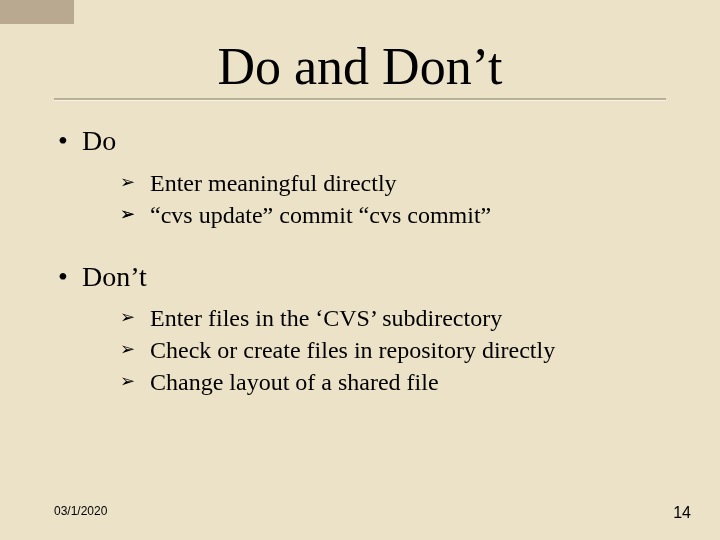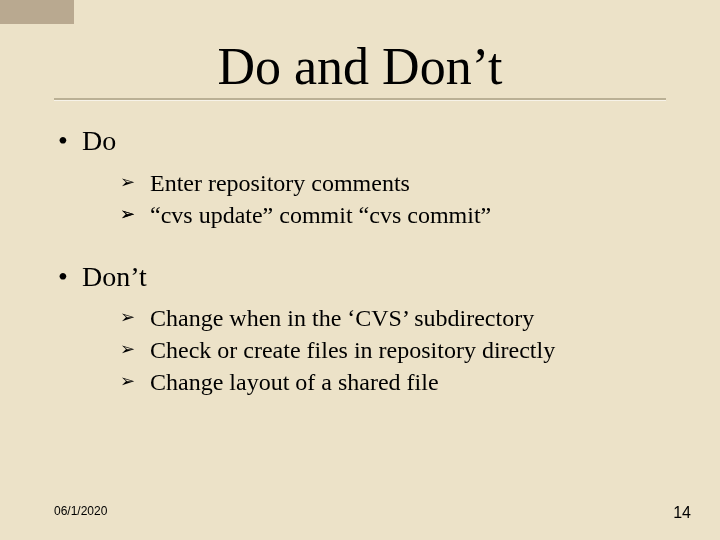--- a/index.html
+++ b/index.html
@@ -105,47 +105,47 @@
 
   <div class="body">
 
     <div class="l1">
       <span class="bullet-dot">•</span>
       <span>Do</span>
     </div>
     <div class="sub">
       <div class="l2">
         <span class="arrow">➢</span>
-        <span>Enter repository comments</span>
+        <span>Enter meaningful directly</span>
       </div>
       <div class="l2">
         <span class="arrow">➢</span>
       </div>
       <div class="l2">
         <span class="arrow">➢</span>
         <span>“cvs update” commit “cvs commit”</span>
       </div>
     </div>
 
     <div class="l1" style="margin-top:30px;">
       <span class="bullet-dot">•</span>
       <span>Don’t</span>
     </div>
     <div class="sub">
       <div class="l2">
         <span class="arrow">➢</span>
-        <span>Change when in the ‘CVS’ subdirectory</span>
+        <span>Enter files in the ‘CVS’ subdirectory</span>
       </div>
       <div class="l2">
         <span class="arrow">➢</span>
         <span>Check or create files in repository directly</span>
       </div>
       <div class="l2">
         <span class="arrow">➢</span>
         <span>Change layout of a shared file</span>
       </div>
     </div>
 
   </div>
 
-  <div class="footer-date">06/1/2020</div>
+  <div class="footer-date">03/1/2020</div>
   <div class="footer-num">14</div>
 </div>
 
 </body></html>

